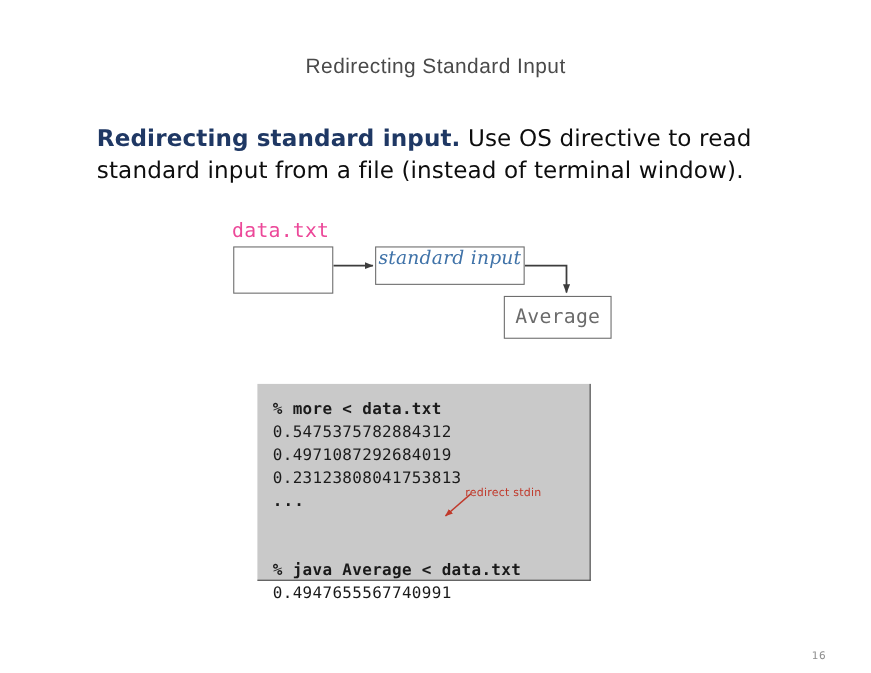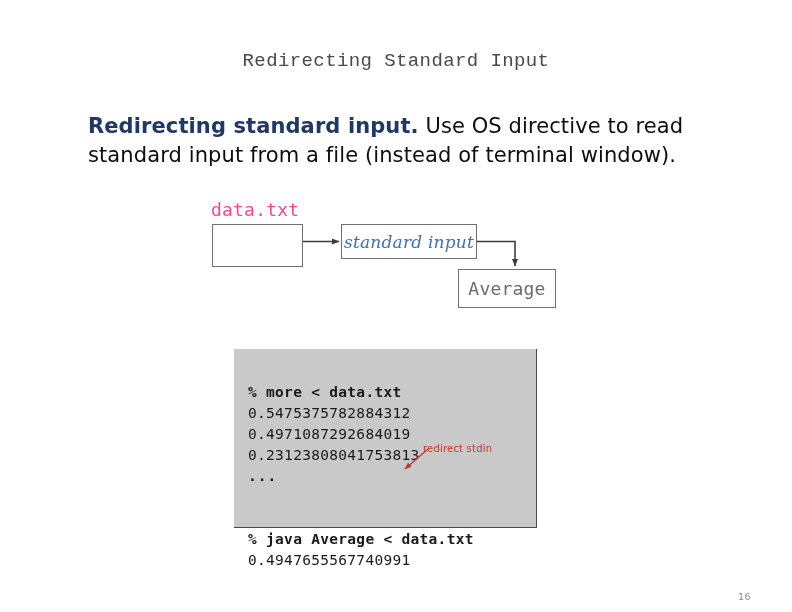--- a/index.html
+++ b/index.html
@@ -21,21 +21,21 @@
     background: #ffffff;
   }
 
   
   .slide-title {
     position: absolute;
     left: 0;
     top: 50px;
     width: 792px;
     text-align: center;
-    font-family: Liberation Mono, monospace;
+    font-family: Liberation Sans, sans-serif;
     font-size: 19px;
     font-weight: 400;
     letter-spacing: 0.4px;
     color: #4a4a4a;
     white-space: nowrap;
   }
 
   
   .body-text {
     position: absolute;
@@ -85,21 +85,21 @@
     top: 224px;
     width: 91px;
     height: 43px;
   }
   .dg-box-stdin {
     left: 341px;
     top: 224px;
     width: 136px;
     height: 35px;
     display: flex;
-    align-items: center;
+    align-items: flex-start;
     justify-content: center;
   }
   .dg-box-stdin span {
     font-family: "DejaVu Serif", serif;
     font-style: italic;
     font-size: 17px;
     color: #3f72a8;
     letter-spacing: 0.2px;
   }
   .dg-box-avg {
@@ -133,21 +133,20 @@
   .term-lines {
     position: absolute;
     left: 14px;
     top: 13px;
     font-family: "DejaVu Sans Mono", monospace;
     font-size: 14.5px;
     line-height: 21px;
     color: #1a1a1a;
     letter-spacing: 0.3px;
     white-space: pre;
-    margin-top: 20px;
   }
   .term-lines .cmd { font-weight: bold; }
   .term-lines .out { font-weight: normal; }
   .term-lines .dots { font-weight: bold; letter-spacing: 1px; }
   .term-lines .blank { display: block; height: 21px; }
 
   .annot-text {
     position: absolute;
     left: 423px;
     top: 443px;

